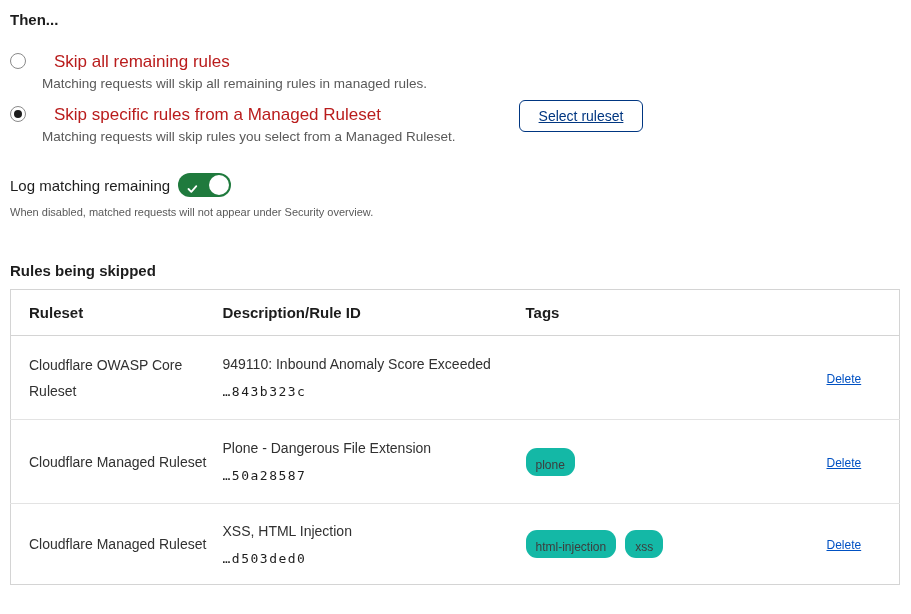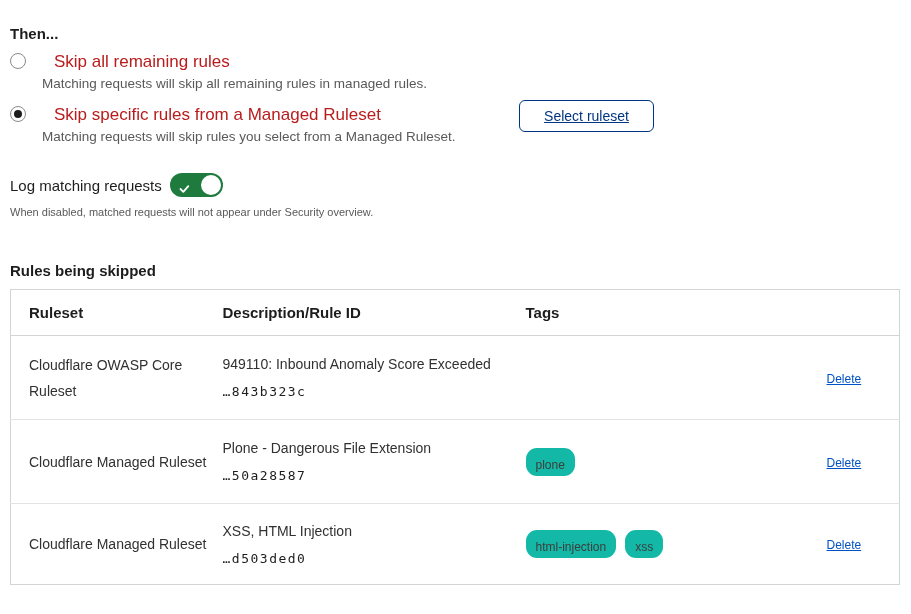--- a/index.html
+++ b/index.html
@@ -27,21 +27,21 @@
   .radio.selected::after {
     content: ""; position: absolute; left: 3px; top: 3px;
     width: 8px; height: 8px; border-radius: 50%; background: #1d1d1d;
   }
   .option-label { font-size: 17px; line-height: 21px; color: #b91c1c; margin-left: 12px; }
   .option-desc  { font-size: 13.5px; line-height: 20px; color: #595959; margin-top: 2px; }
 
   
   .outline-button {
     position: absolute; left: 519px; top: 100px;
-    width: 135px; height: 32px;
+    width: 124px; height: 32px;
     background: #fff; border: 1.5px solid #003681; border-radius: 6px;
     color: #003681; font-family: "Liberation Sans", sans-serif;
     font-size: 14px; text-decoration: underline; cursor: pointer;
     display: flex; align-items: center; justify-content: center;
   }
 
   
   .log-row { display: flex; align-items: center; gap: 8px; }
   .log-label { font-size: 15px; color: #1d1d1d; }
   .toggle {
@@ -79,42 +79,42 @@
   .tag-pill {
     display: inline-block; background: #14b8a6; color: #3d3d3d;
     border-radius: 11px; padding: 10px 10px 4px; font-size: 12px;
     line-height: 14px; margin-right: 9px; white-space: nowrap; text-align: right;
   }
   .delete-link { color: #0051c3; text-decoration: underline; font-size: 12px; cursor: pointer; }
 </style>
 </head>
 <body>
 
-<div class="abs section-heading" style="left:10px; top:24px;">Then...</div>
+<div class="abs section-heading" style="left:10px; top:10px;">Then...</div>
 
 <div class="abs option-row" style="left:10px; top:51px; width:640px;">
   <span class="radio" role="radio" aria-checked="false"></span>
   <div>
     <div class="option-label">Skip all remaining rules</div>
     <div class="option-desc">Matching requests will skip all remaining rules in managed rules.</div>
   </div>
 </div>
 
 <div class="abs option-row" style="left:10px; top:104px; width:640px;">
   <span class="radio selected" role="radio" aria-checked="true"></span>
   <div>
     <div class="option-label">Skip specific rules from a Managed Ruleset</div>
     <div class="option-desc">Matching requests will skip rules you select from a Managed Ruleset.</div>
   </div>
 </div>
 
 <button class="outline-button">Select ruleset</button>
 
 <div class="abs log-row" style="left:10px; top:173px;">
-  <span class="log-label">Log matching requests</span>
+  <span class="log-label">Log matching remaining</span>
   <span class="toggle" role="switch" aria-checked="true">
     <span class="check">
       <svg width="11" height="10" viewBox="0 0 11 10">
         <polyline points="1.5,5 4.3,7.8 9.3,2.2" fill="none" stroke="#ffffff" stroke-width="1.8" stroke-linecap="round" stroke-linejoin="round"></polyline>
       </svg>
     </span>
     <span class="knob"></span>
   </span>
 </div>
 <div class="abs muted-desc" style="left:10px; top:202px;">When disabled, matched requests will not appear under Security overview.</div>

